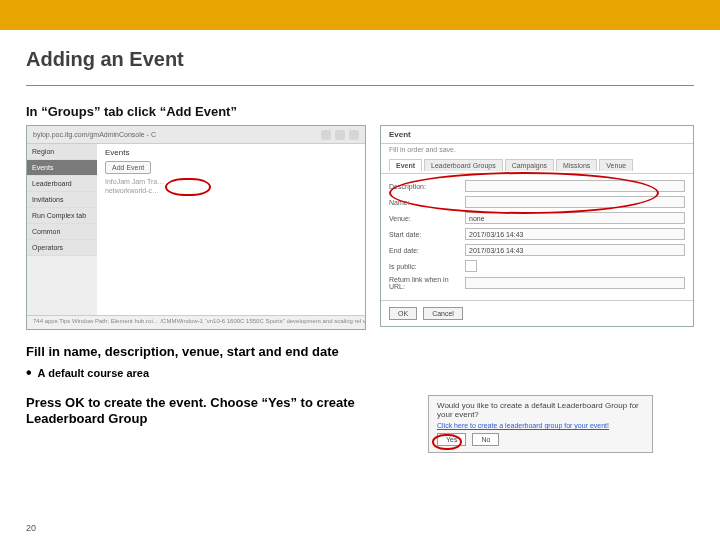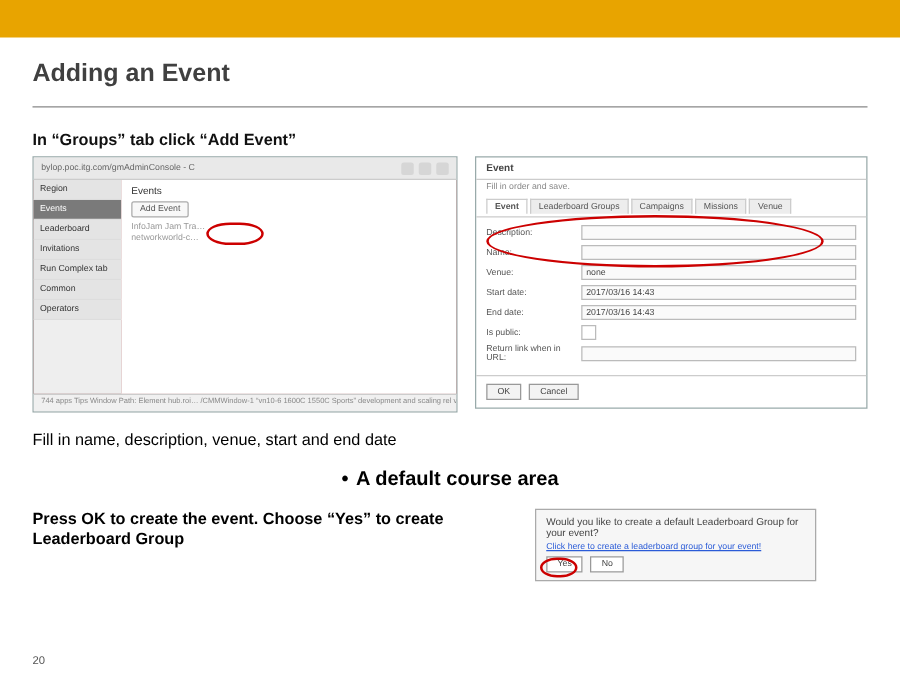--- a/index.html
+++ b/index.html
@@ -49,22 +49,22 @@
   .s2-tabs span { padding:2px 6px; background:#ededed; border:1px solid #ccc; border-bottom:none; font-size:7px; color:#555;}
   .s2-tabs span.act { background:#fff; font-weight:bold;}
   .s2-form { padding:6px 8px; position:relative;}
   .s2-fr { display:flex; align-items:center; margin-bottom:4px; gap:6px;}
   .s2-fr .lbl { width:70px; color:#555; font-size:7px;}
   .s2-fr .inp { flex:1; height:12px; border:1px solid #bbb; background:#fafafa; padding:0 3px; font-size:7px; display:flex; align-items:center;}
   .red-circ2 { position:absolute; border:2px solid #c00; border-radius:50%/50%; width:270px; height:42px; left:8px; top:-2px; pointer-events:none;}
   .s2-btns { display:flex; gap:6px; padding:6px 8px; border-top:1px solid #ccc;}
   .s2-btns span { padding:2px 8px; border:1px solid #999; background:#f3f3f3; font-size:7px;}
 
-  .fill { font-size:13px; font-weight:normal; margin-top:4px; }
-  .bullet { font-size:16px; font-weight:bold; display:flex; align-items:center; gap:6px; margin-top:16px;justify-content:center;}
+  .fill { font-size:13px; font-weight:bold; margin-top:4px; }
+  .bullet { font-size:11px; font-weight:bold; display:flex; align-items:center; gap:6px; margin-top:6px;}
   .bullet::before { content:"•"; font-size:16px; line-height:1;}
 
   .row3 { display:flex; gap:2px; align-items:flex-start; margin-top:14px;}
   .press { font-size:13px; font-weight:bold; max-width:400px; line-height:1.25;}
   .dialog {
     width:225px; border:1px solid #aaa; background:#f6f6f6; font-size:8px; color:#444; padding:5px 6px 6px 8px;
     position:relative;
   }
   .dlg-line { margin-bottom:3px; }
   .dlg-link { color:#2a5bd7; text-decoration:underline; font-size:7px; }

